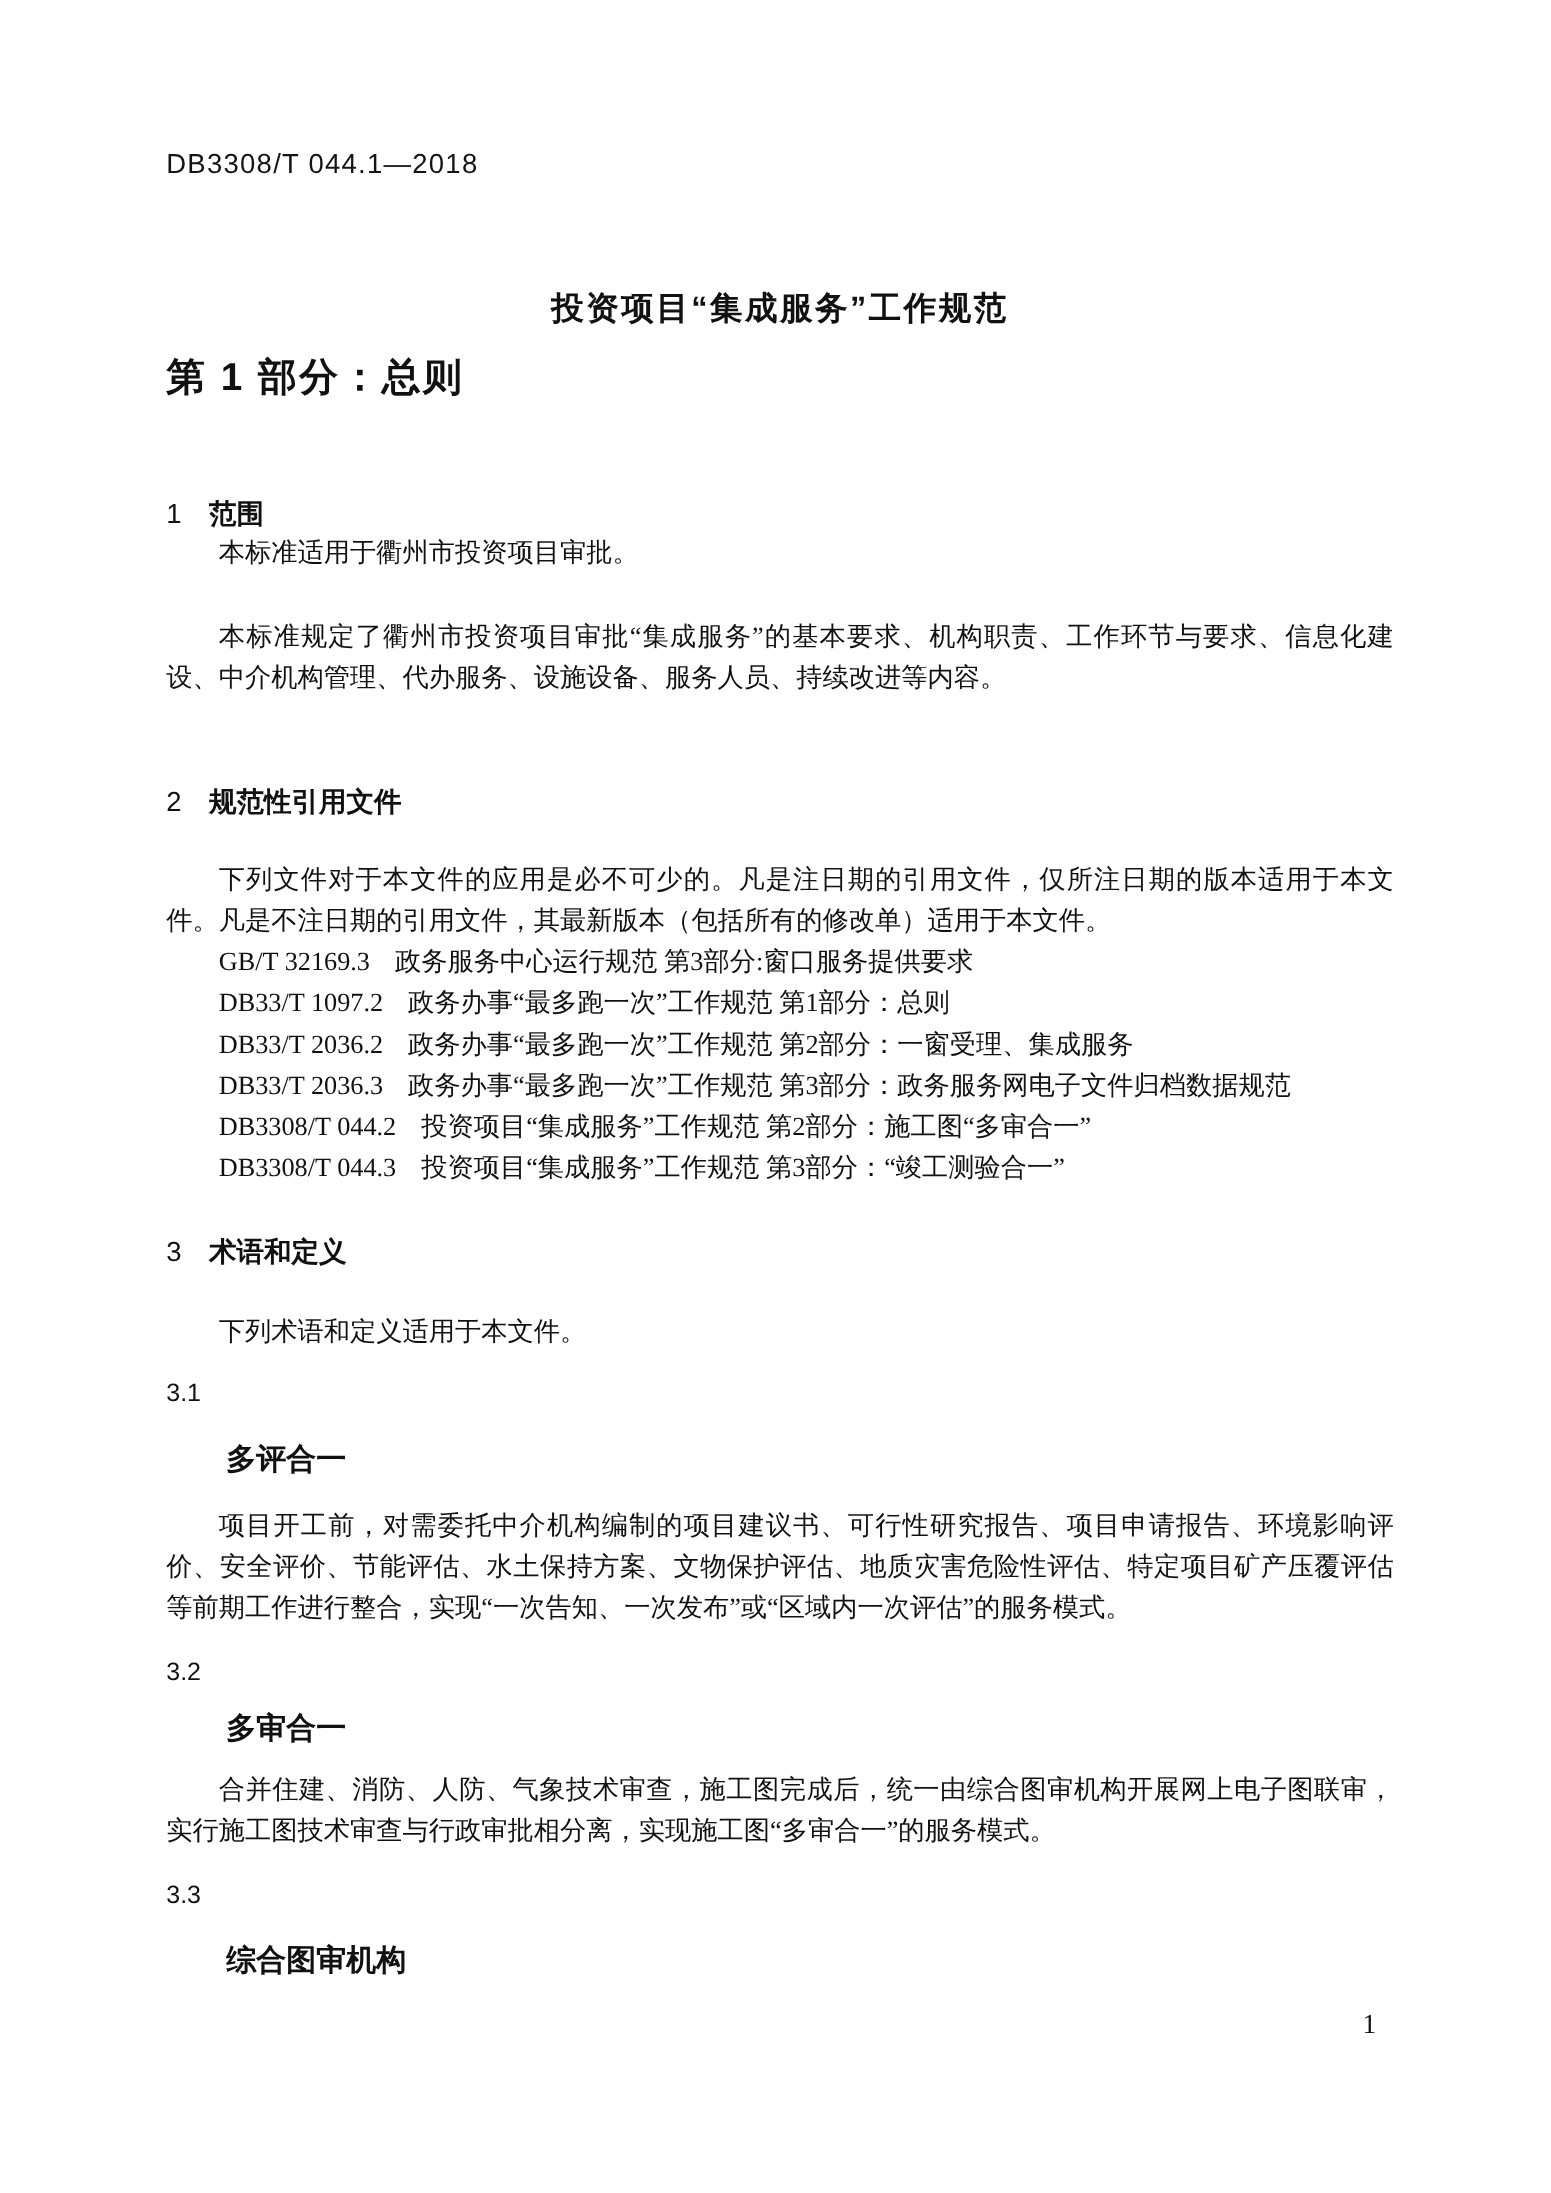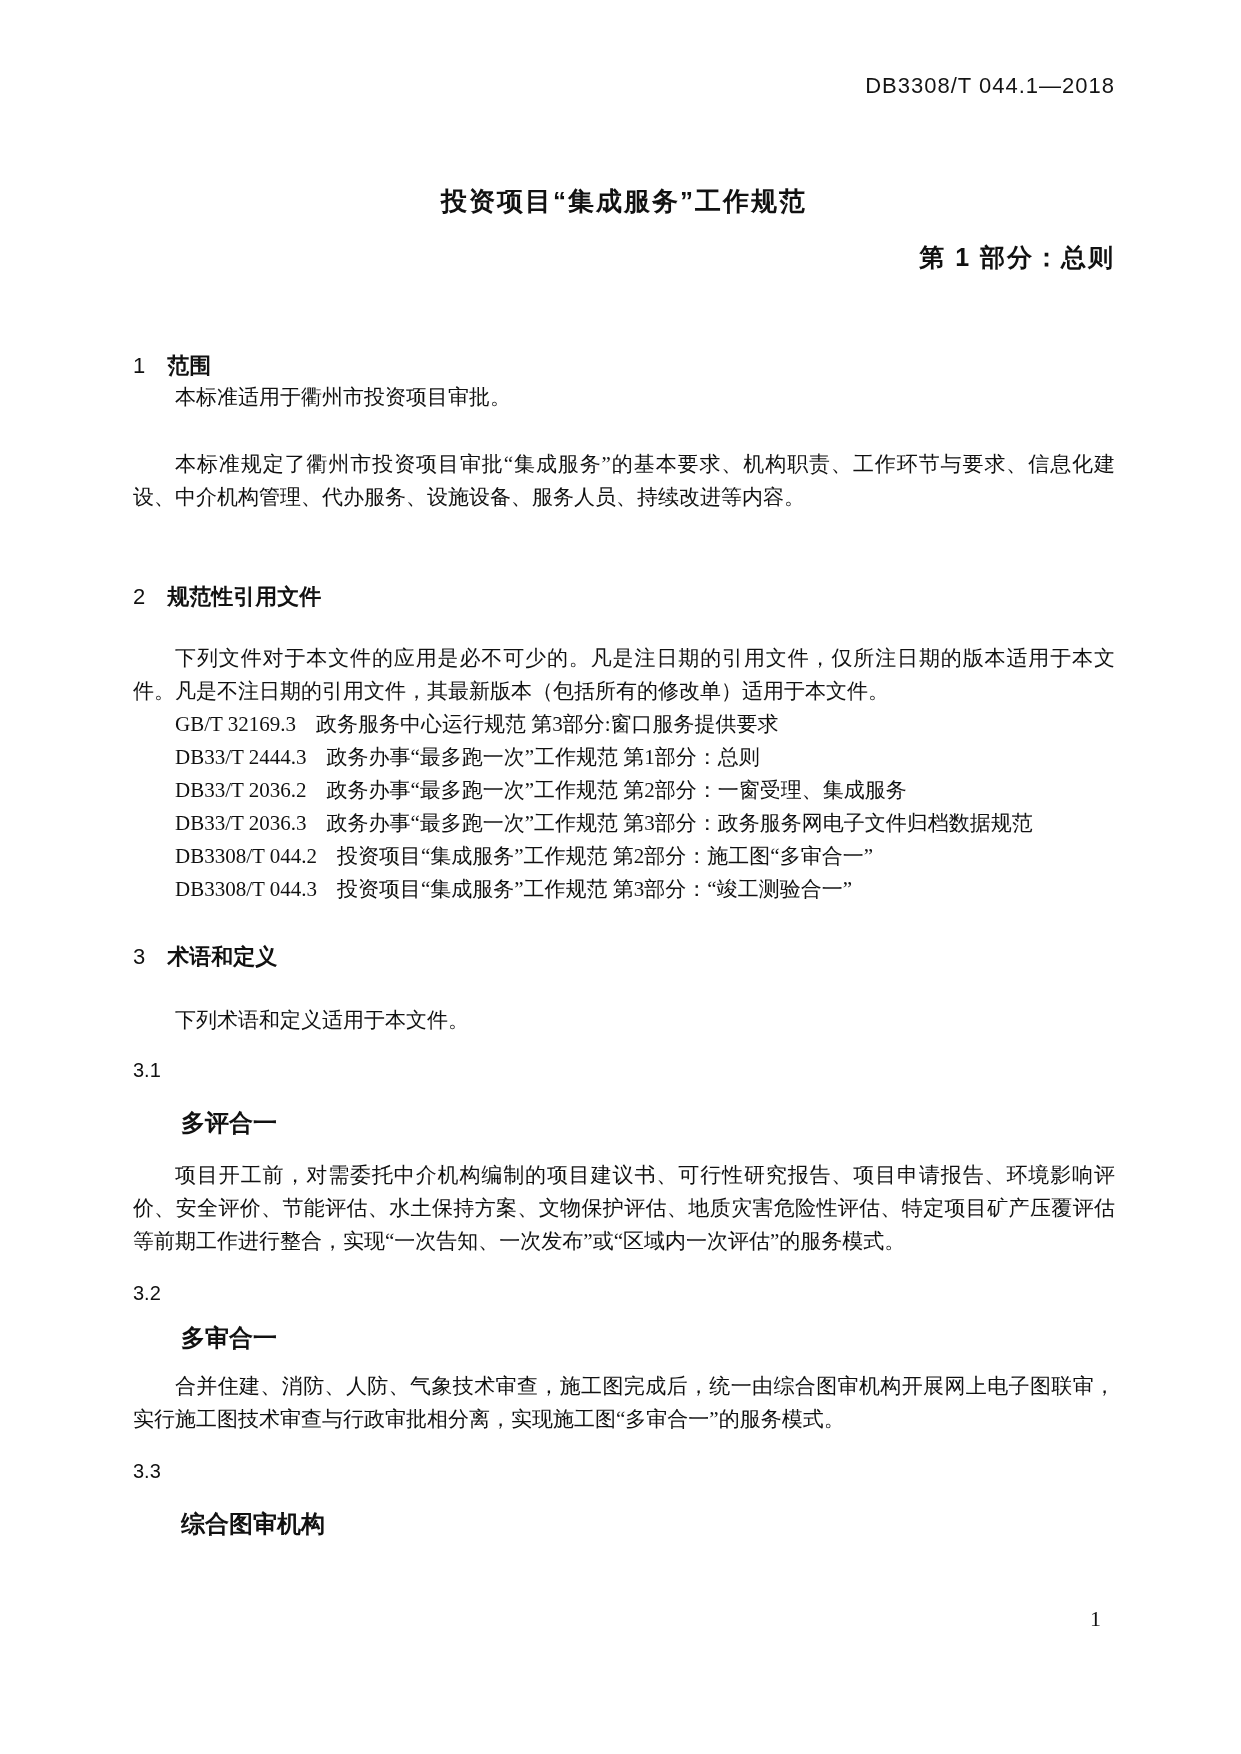--- a/index.html
+++ b/index.html
@@ -13,44 +13,43 @@
     height: 1754px;
     margin: 0 auto;
     background: #ffffff;
     box-sizing: border-box;
     padding: 0 126px 0 133px;
     color: #111111;
     overflow: hidden;
   }
   
   .doc-header {
-    padding-top: 73px;
-    text-align: right;
+    padding-top: 118px;
     font-family: "Liberation Sans", "DejaVu Sans", sans-serif;
     font-size: 22px;
     line-height: 26px;
     letter-spacing: 1px;
     color: #141414;
   }
   
   .doc-title {
     margin: 80px 0 0 0;
     text-align: center;
     font-family: "Liberation Sans", "DejaVu Sans", sans-serif;
     font-weight: bold;
     font-size: 26px;
     line-height: 44px;
     letter-spacing: 2px;
   }
   .doc-subtitle {
     margin: 14px 0 0 0;
-    text-align: right;
+    text-align: left;
     font-family: "Liberation Sans", "DejaVu Sans", sans-serif;
     font-weight: bold;
-    font-size: 25px;
+    font-size: 31px;
     line-height: 40px;
     letter-spacing: 2px;
   }
   
   .clause-heading {
     font-family: "Liberation Sans", "DejaVu Sans", sans-serif;
     font-weight: bold;
     font-size: 22px;
     line-height: 30px;
   }
@@ -141,21 +140,21 @@
 
   <div class="clause-heading mt-sec2">
     <span class="clause-num">2</span><span>规范性引用文件</span>
   </div>
   <p class="body-para mt-intro2">下列文件对于本文件的应用是必不可少的。凡是注日期的引用文件，仅所注日期的版本适用于本文件。凡是不注日期的引用文件，其最新版本（包括所有的修改单）适用于本文件。</p>
   <ul class="ref-list">
     <li>
       <span class="ref-code">GB/T 32169.3</span><span>政务服务中心运行规范 第3部分:窗口服务提供要求</span>
     </li>
     <li>
-      <span class="ref-code">DB33/T 2444.3</span><span>政务办事“最多跑一次”工作规范 第1部分：总则</span>
+      <span class="ref-code">DB33/T 1097.2</span><span>政务办事“最多跑一次”工作规范 第1部分：总则</span>
     </li>
     <li>
       <span class="ref-code">DB33/T 2036.2</span><span>政务办事“最多跑一次”工作规范 第2部分：一窗受理、集成服务</span>
     </li>
     <li>
       <span class="ref-code">DB33/T 2036.3</span><span>政务办事“最多跑一次”工作规范 第3部分：政务服务网电子文件归档数据规范</span>
     </li>
     <li>
       <span class="ref-code">DB3308/T 044.2</span><span>投资项目“集成服务”工作规范 第2部分：施工图“多审合一”</span>
     </li>

